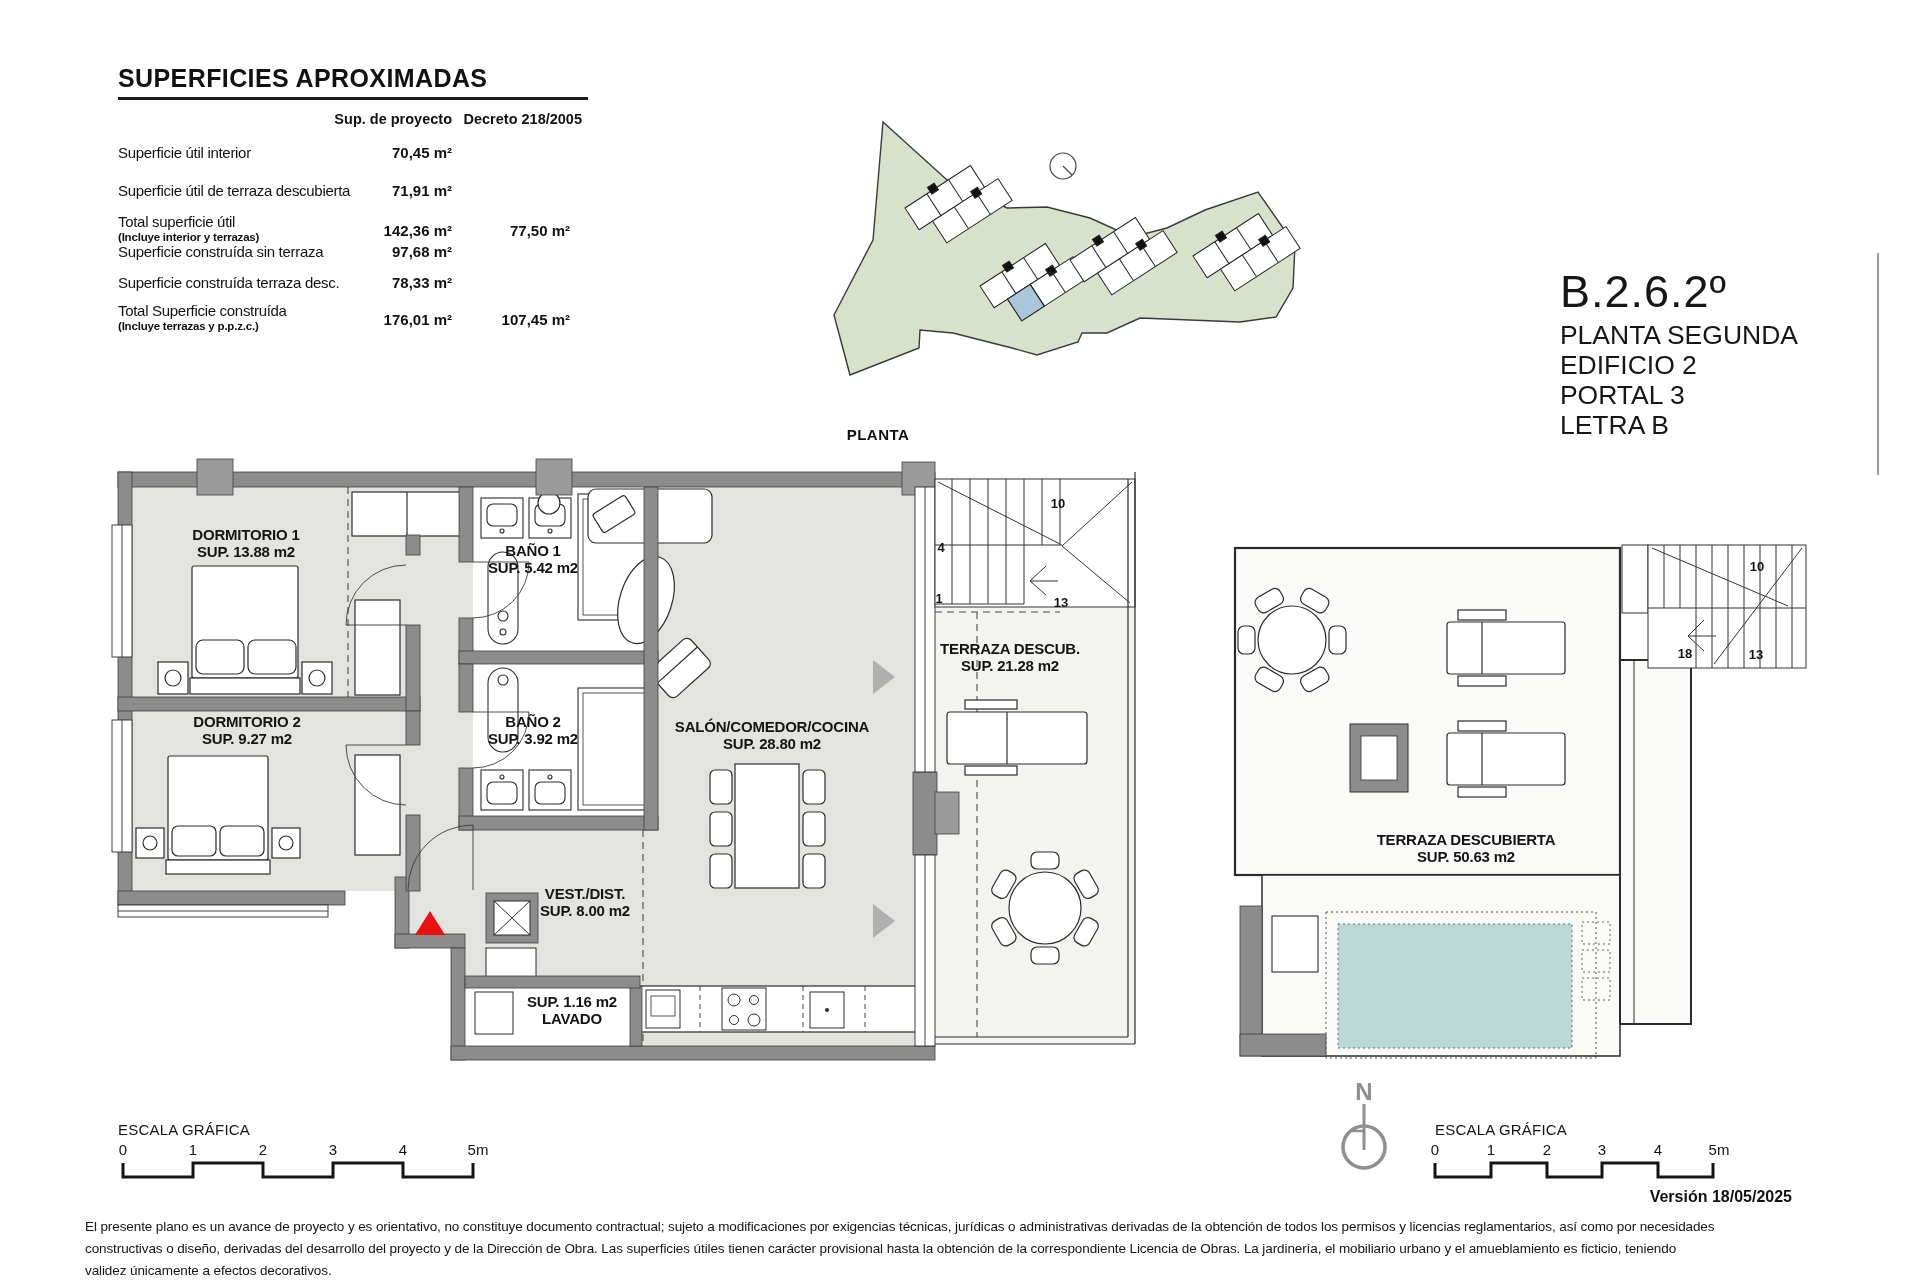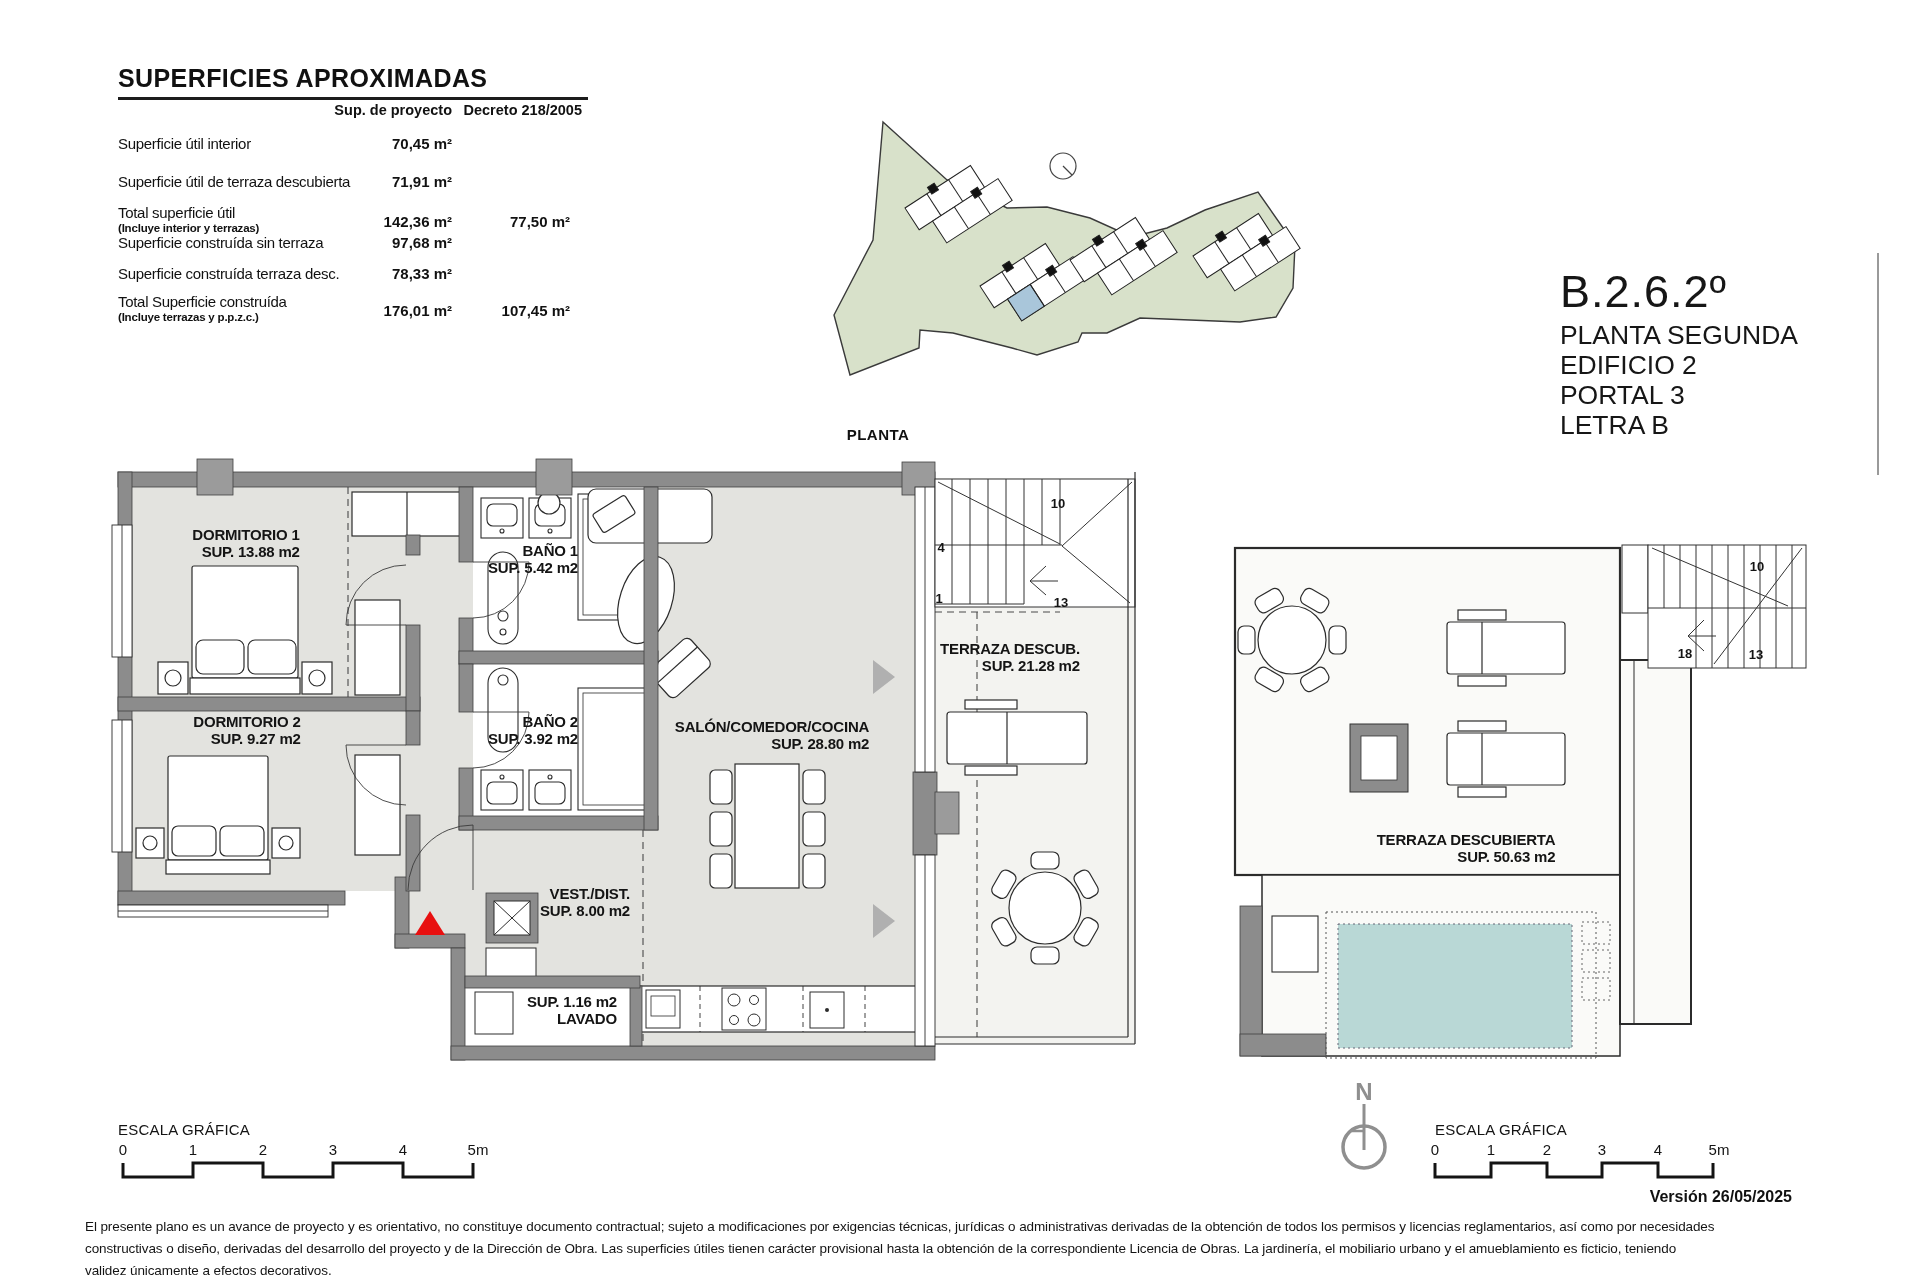--- a/index.html
+++ b/index.html
@@ -1,30 +1,30 @@
 <!DOCTYPE html>
 <html><head>
 <meta charset="utf-8">
 <style>
   html,body{margin:0;padding:0}
   body{width:1920px;height:1280px;position:relative;background:#fff;overflow:hidden;
        font-family:"Liberation Sans",sans-serif;color:#111;}
   .abs{position:absolute}
   svg.base{position:absolute;left:0;top:0}
-  .ctr{transform:translateX(-50%);text-align:right;white-space:nowrap}
+  .ctr{transform:translateX(-50%);text-align:center;white-space:nowrap}
   .room{font-size:15px;font-weight:700;line-height:16.5px;letter-spacing:-0.2px;color:#141414}
   .room span{display:block}
   .num{font-size:13px;font-weight:700;color:#141414}
   .tick{font-size:15px;color:#141414}
   .scale-label{font-size:15px;letter-spacing:0.2px;color:#141414}
   
   .areas{left:118px;top:64px;width:470px}
   .t-title{font-size:25px;font-weight:700;letter-spacing:0.4px;white-space:nowrap}
   .t-rule{height:3px;background:#1c1c1c;margin-top:4px;width:470px}
-  .t-hdr{position:relative;height:18px;margin-top:2px;font-size:14.5px;font-weight:700}
+  .t-hdr{position:relative;height:18px;margin-top:11px;font-size:14.5px;font-weight:700}
   .t-hdr .h1{position:absolute;right:136px;white-space:nowrap}
   .t-hdr .h2{position:absolute;right:6px;white-space:nowrap}
   .t-row{position:relative;min-height:17px}
   .t-lbl{font-size:15px;font-weight:400;letter-spacing:-0.3px;white-space:nowrap}
   .t-note{display:block;font-size:11.5px;font-weight:700;letter-spacing:-0.2px}
   .t-v1{position:absolute;right:136px;top:0;font-size:15px;font-weight:700;white-space:nowrap}
   .t-v2{position:absolute;right:18px;top:0;font-size:15px;font-weight:700;white-space:nowrap}
   .mt16{margin-top:15px}.mt20{margin-top:20px}.mt14{margin-top:13px}.mt13{margin-top:0}.mt11{margin-top:10px}
   .mid .t-v1,.mid .t-v2{top:9px}
   
@@ -493,18 +493,18 @@
 <div class="abs scale-label" style="left:1435px;top:1121px">ESCALA GRÁFICA</div>
 <div class="abs ctr tick" style="left:1435px;top:1141px">0</div>
 <div class="abs ctr tick" style="left:1491px;top:1141px">1</div>
 <div class="abs ctr tick" style="left:1547px;top:1141px">2</div>
 <div class="abs ctr tick" style="left:1602px;top:1141px">3</div>
 <div class="abs ctr tick" style="left:1658px;top:1141px">4</div>
 <div class="abs ctr tick" style="left:1719px;top:1141px">5m</div>
 
 <div class="abs ctr north-n">N</div>
 
-<div class="abs version">Versión 26/05/2025</div>
+<div class="abs version">Versión 18/05/2025</div>
 <div class="abs disc">
   <div>El presente plano es un avance de proyecto y es orientativo, no constituye documento contractual; sujeto a modificaciones por exigencias técnicas, jurídicas o administrativas derivadas de la obtención de todos los permisos y licencias reglamentarios, así como por necesidades</div>
   <div>constructivas o diseño, derivadas del desarrollo del proyecto y de la Dirección de Obra. Las superficies útiles tienen carácter provisional hasta la obtención de la correspondiente Licencia de Obras. La jardinería, el mobiliario urbano y el amueblamiento es ficticio, teniendo</div>
   <div>validez únicamente a efectos decorativos.</div>
 </div>
 
 </body></html>

